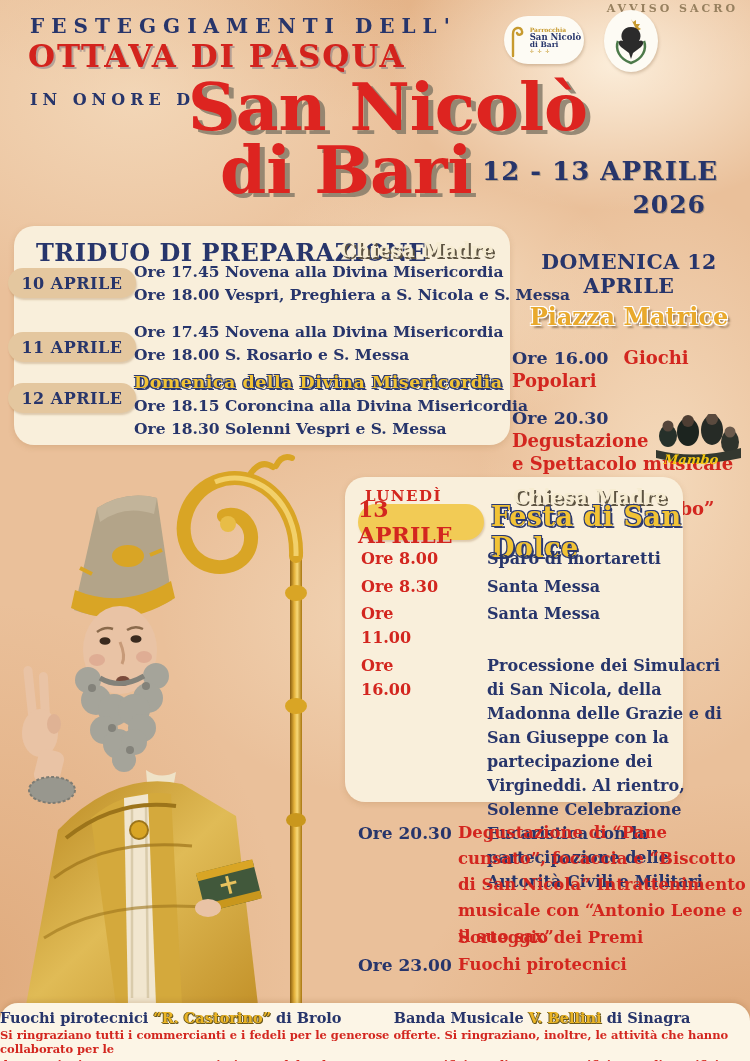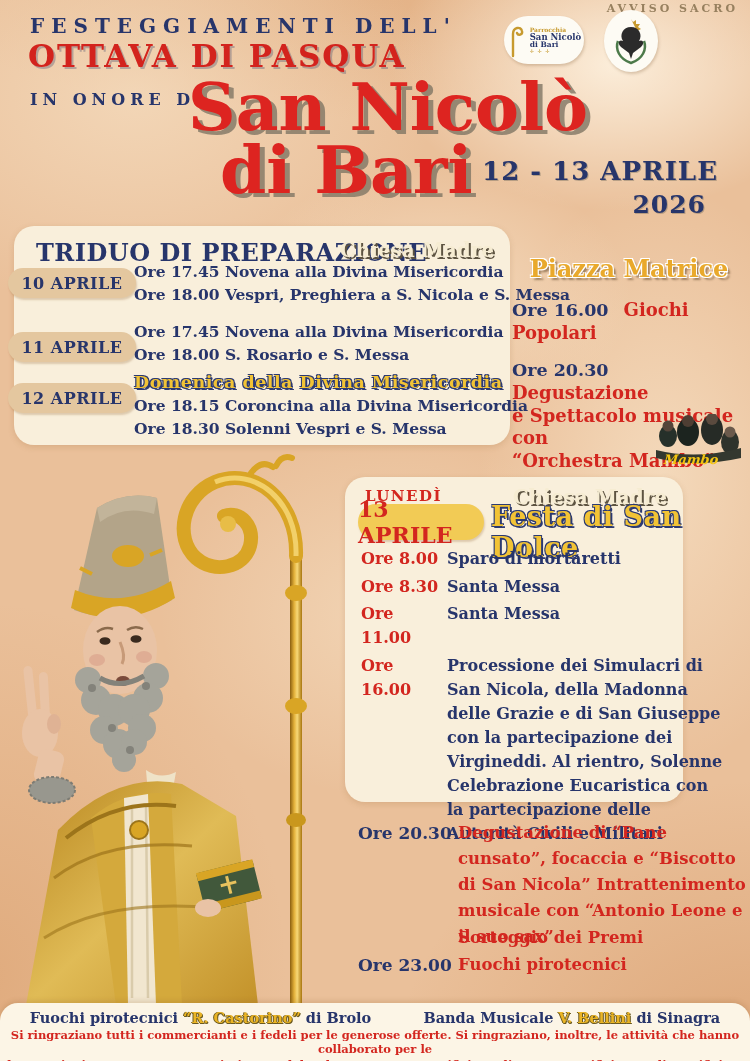--- a/index.html
+++ b/index.html
@@ -70,36 +70,36 @@
 
   
   .lunedi{left:345px; top:477px; width:338px; height:325px;}
   .lun-day{left:20px; top:10px; font-size:15px; font-weight:bold; color:#d3261f; letter-spacing:1.5px;}
   .lun-venue{right:16px; top:8px;}
   .lun-pill{left:13px; top:27px; width:126px; height:36px; background:#f2cb55; border-radius:18px;
             display:flex; align-items:center; justify-content:center; font-size:22px; font-weight:bold; color:#d3261f;
             box-shadow:1px 2px 2px rgba(140,90,40,.25);}
   .lun-title{left:146px; top:24px; font-size:27px; letter-spacing:.5px;}
   .lun-sched{left:16px; top:70px; width:368px;}
-  .srow{display:flex; margin-bottom:3.5px;}
+  .srow{display:flex; margin-bottom:3.5px;gap:40px;}
   .srow .st{width:86px; font-size:16px; font-weight:bold; color:#d3261f; flex:none;}
   .srow .sd{font-size:16px; font-weight:bold; color:#27356b; line-height:24px;}
   .srow .st{line-height:24px;}
 
   
   .erow{display:flex;}
   .e1{left:358px; top:820px; width:392px;}
   .e2{left:358px; top:952px; width:392px;}
   .erow .et{width:100px; flex:none; font-size:17px; font-weight:bold; color:#27356b; line-height:26px;}
   .erow .ed{font-size:16.5px; font-weight:bold; color:#d3261f; line-height:26px; width:292px;}
   .sorteggio{left:458px; top:928px; font-size:16.5px; font-weight:bold; color:#d3261f;}
 
   
   .footer{left:0; top:1003px; width:750px; height:58px; background:#fcf5e6; border-radius:18px 18px 0 0;
-          box-shadow:0 -2px 5px rgba(140,90,40,.2); text-align:center; z-index:5;}
+          box-shadow:0 -2px 5px rgba(140,90,40,.2); text-align:left; z-index:5;}
   .f1{margin-top:6px; font-size:14.5px; font-weight:bold; color:#27356b;}
   .f1 .gold-name{color:#eab425; text-shadow:-1px 0 0 #6b5a20, 0 1px 0 #6b5a20, 1px 1px 0 #6b5a20;}
   .f1 .gap{display:inline-block; width:42px;}
   .f2{margin-top:2px; font-size:11.5px; font-weight:bold; color:#d3261f;}
   .f3{margin-top:2px; font-size:11.5px; font-weight:bold; color:#d3261f;}
 
   .statue{left:-4px; top:438px; z-index:1;}
   .panelz{z-index:2;}
 </style>
 </head>
@@ -274,20 +274,21 @@
       <span>Ore 18.15</span>
       <span>Coroncina alla Divina Misericordia</span>
     </div>
     <div class="abs sched-line" style="top:193px;">
       <span>Ore 18.30</span>
       <span>Solenni Vespri e S. Messa</span>
     </div>
   </div>
 
   <div class="abs rcol">
+    <div class="dom-title">DOMENICA 12 APRILE</div>
     <div class="piazza">Piazza Matrice</div>
     <div class="revent">
       <span class="rt">Ore 16.00</span>
       <span class="rr">Giochi Popolari</span>
     </div>
     <div class="revent">
       <span class="rt">Ore 20.30</span>
       <span class="rr">Degustazione</span>
       <div class="rr">e Spettacolo musicale con</div>
       <div class="rr">“Orchestra Mambo”</div>

